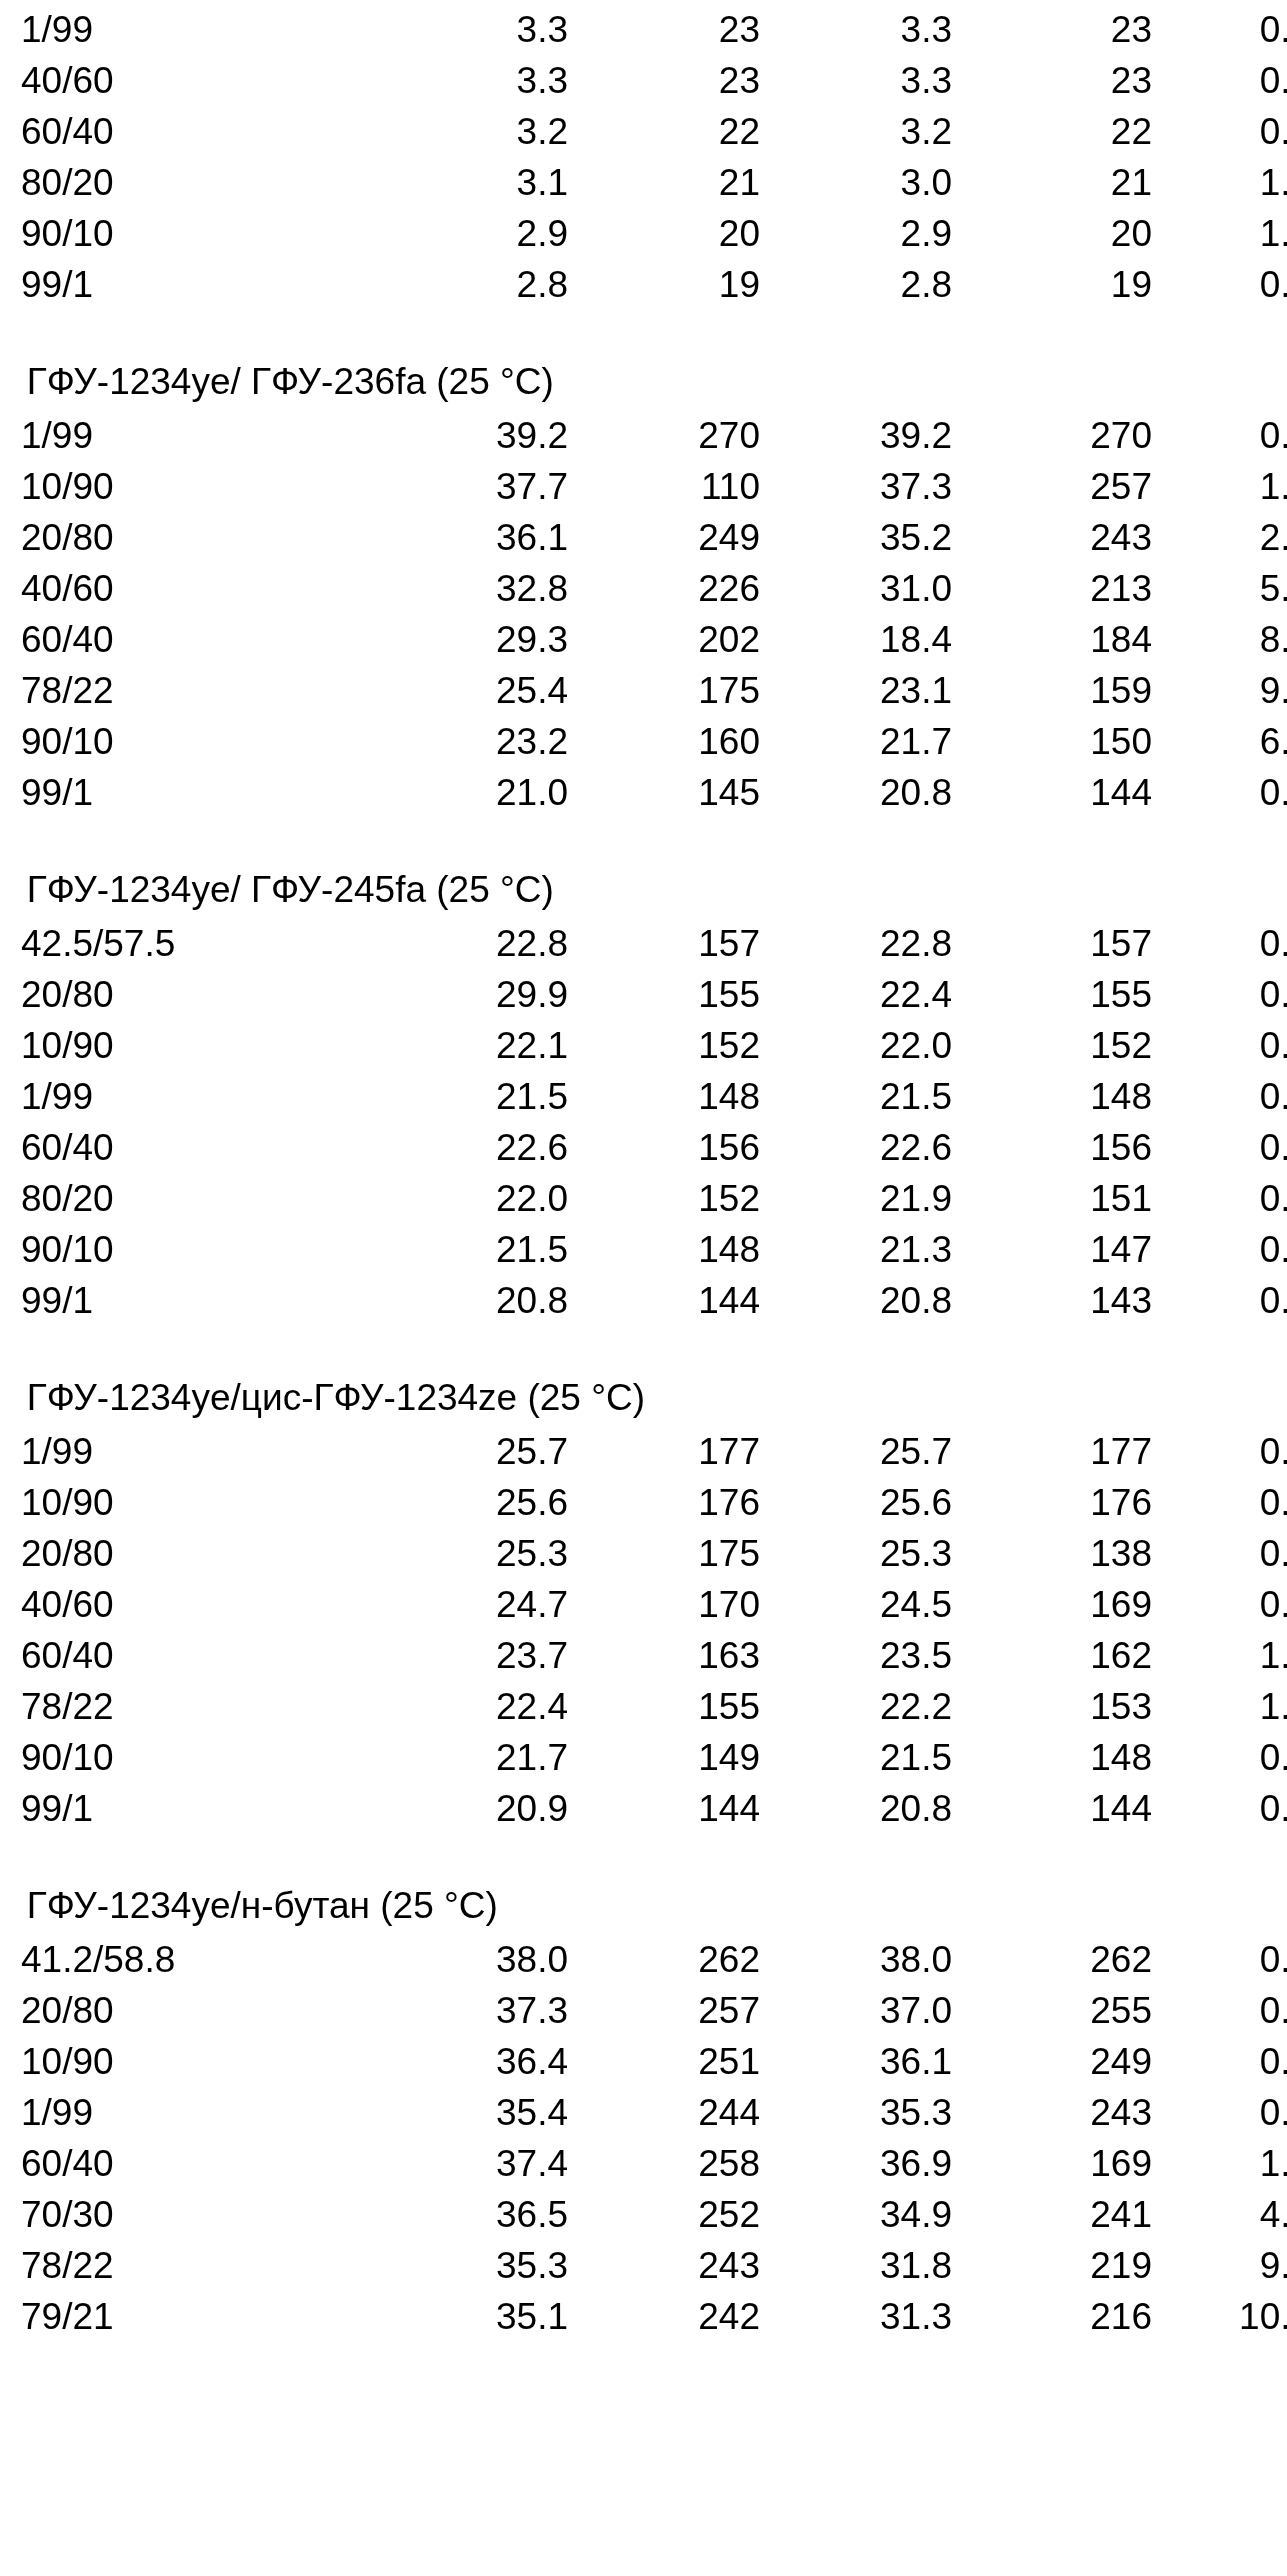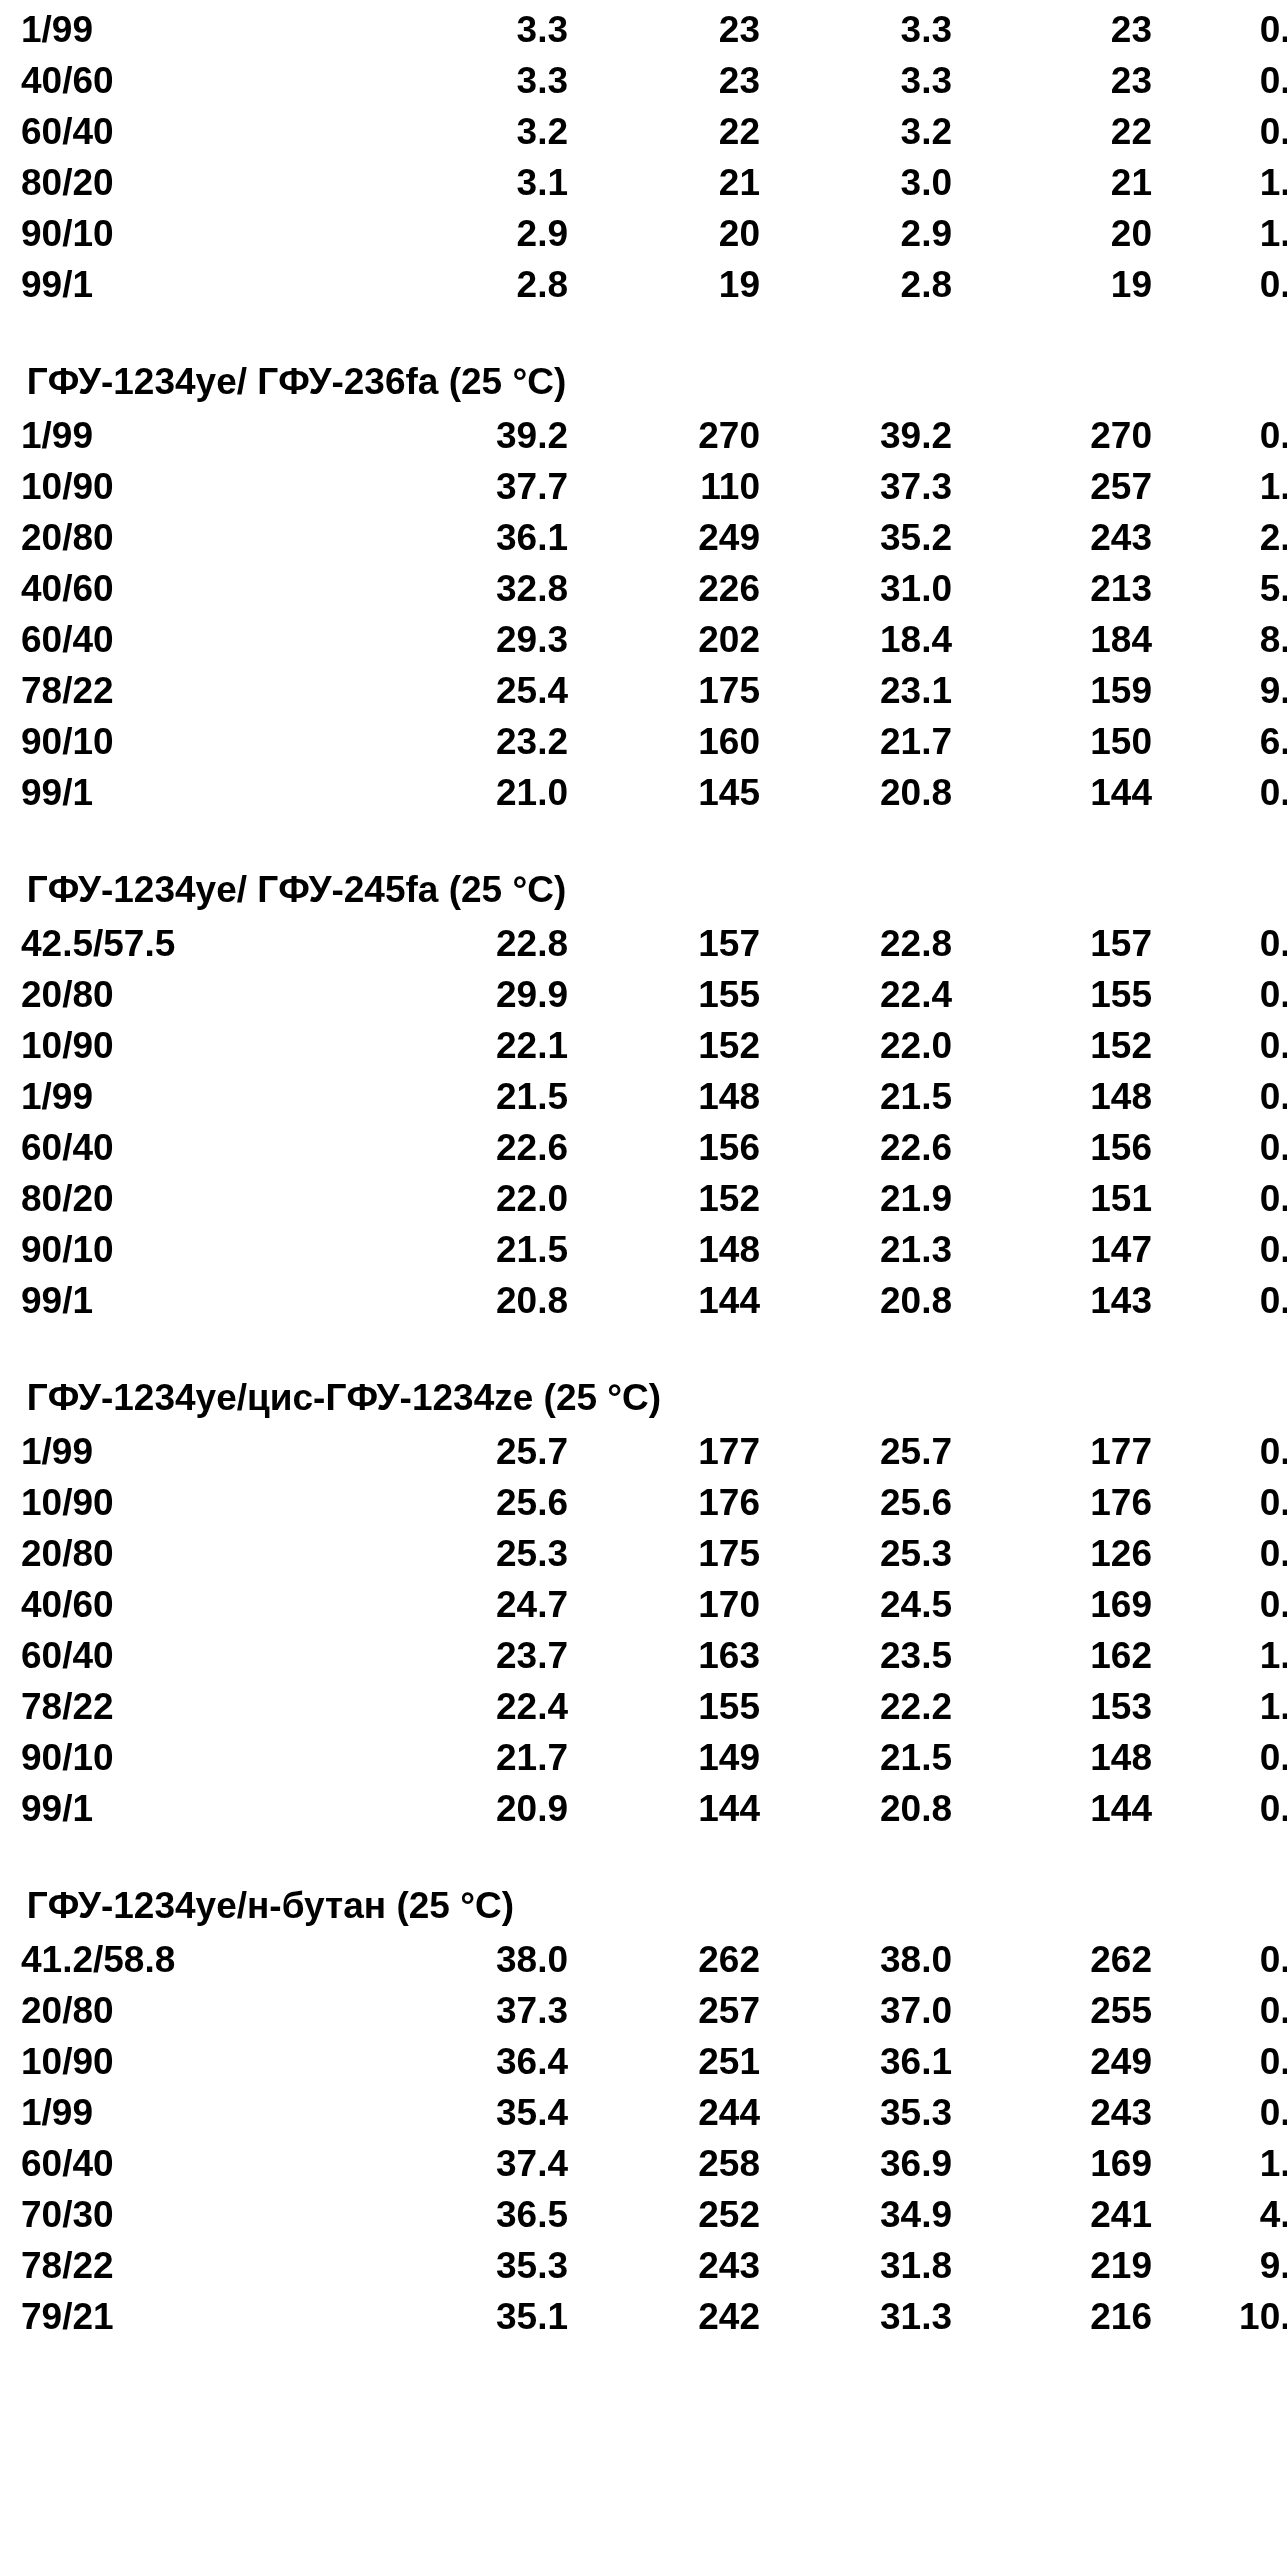--- a/index.html
+++ b/index.html
@@ -17,21 +17,20 @@
   .page {
     position: relative;
     width: 1288px;
     height: 2576px;
     padding: 0;
     box-sizing: border-box;
   }
   .doc {
     padding-top: 3.8px;
     padding-left: 21px;
-    font-weight: bold;
   }
   table.data {
     border-collapse: collapse;
     table-layout: fixed;
     width: 1251px;
   }
   table.data td {
     padding: 0;
     font-size: 37px;
     line-height: 51px;
@@ -288,21 +287,21 @@
             <td class="num2">176</td>
             <td class="num3">25.6</td>
             <td class="num4">176</td>
             <td class="pct">0.0%</td>
           </tr>
           <tr>
             <td class="ratio">20/80</td>
             <td class="num">25.3</td>
             <td class="num2">175</td>
             <td class="num3">25.3</td>
-            <td class="num4">126</td>
+            <td class="num4">138</td>
             <td class="pct">0.1%</td>
           </tr>
           <tr>
             <td class="ratio">40/60</td>
             <td class="num">24.7</td>
             <td class="num2">170</td>
             <td class="num3">24.5</td>
             <td class="num4">169</td>
             <td class="pct">0.5%</td>
           </tr>

